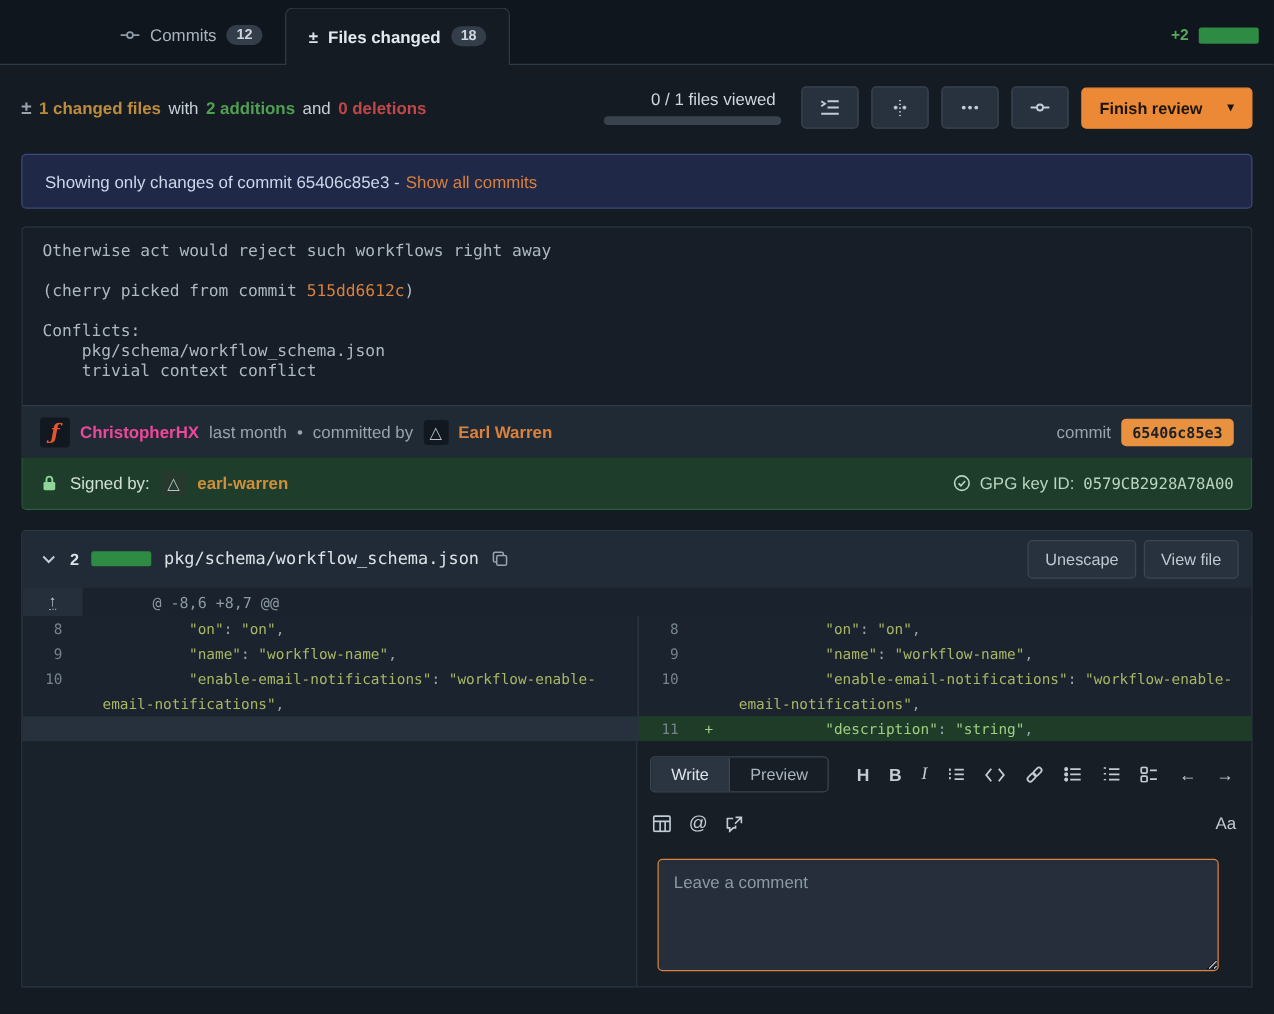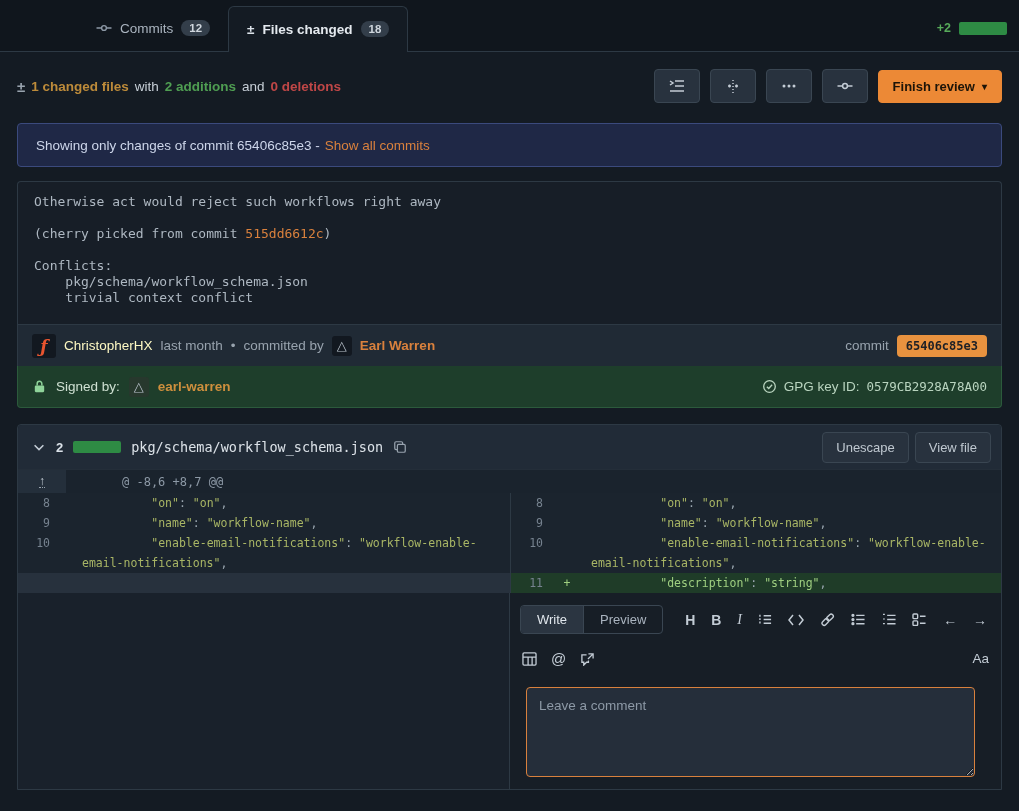--- a/index.html
+++ b/index.html
@@ -44,21 +44,21 @@
   .c-gold { color:#bd8b3a; font-weight:700; }
   .c-green { color:#4f9e52; font-weight:700; }
   .c-red { color:#c04747; font-weight:700; }
   .summary-right { margin-left:auto; display:flex; align-items:center; gap:10px; }
   .viewed { display:flex; flex-direction:column; align-items:flex-end; gap:6px; margin-right:6px; }
   .viewed .vlabel { color:#cfd6dd; font-size:13.5px; padding-right:4px; }
   .viewed .vbar { width:142px; height:7px; background:#39434f; border-radius:4px; }
   .btn {
     background:#28323e; border:1px solid #3a4652; color:#ccd4db; border-radius:4px;
     font-size:13px; display:inline-flex; align-items:center; justify-content:center;
-    gap:7px; cursor:pointer; padding:7px 14px;
+    gap:20px; cursor:pointer; padding:7px 14px;
   }
   .btn-sq { width:46px; height:34px; padding:0; color:#c3ccd5; }
   .btn-primary {
     background:#ec8936; border:1px solid #ec8936; color:#1c1408; font-weight:700;
     padding:8px 14px;
   }
   .btn-primary .caret { font-size:10px; }
 
   
   .notice {
@@ -89,21 +89,21 @@
     background:#202a35; border-top:1px solid #2d3944; height:42px;
     display:flex; align-items:center; padding:0 14px; gap:8px; font-size:13.5px; color:#98a3ae;
   }
   .avatar {
     width:24px; height:24px; border-radius:3px; background:#121820; display:inline-flex;
     align-items:center; justify-content:center; cursor:pointer; flex:none;
   }
   .avatar.small { width:20px; height:20px; }
   .avatar .glyph-f { color:#e8542f; font-weight:700; font-style:italic; font-size:17px; font-family:"DejaVu Serif", serif; }
   .avatar .glyph-tri { color:#b9c3cc; font-size:13px; }
-  .author-name { color:#fef9c3; font-weight:400; cursor:pointer; }
+  .author-name { color:#ec4899; font-weight:700; cursor:pointer; }
   .committer-name { color:#d9813d; font-weight:700; cursor:pointer; }
   .sha-badge {
     background:#e8923f; color:#1d2026; border-radius:4px; padding:4px 9px;
     font-size:12px; font-weight:700; cursor:pointer;
   }
 
   
   .signed {
     background:#1e3e2b; border:1px solid #2c5a3c; border-top:none; border-radius:0 0 4px 4px;
     height:42px; display:flex; align-items:center; padding:0 14px; gap:9px;
@@ -207,20 +207,24 @@
   <div class="summary-row">
     <div class="summary-left">
       <span class="pm">±</span>
       <span class="c-gold">1 changed files</span>
       <span>with</span>
       <span class="c-green">2 additions</span>
       <span>and</span>
       <span class="c-red">0 deletions</span>
     </div>
     <div class="summary-right">
+      <div class="viewed">
+        <span class="vlabel">0 / 1 files viewed</span>
+        <span class="vbar"></span>
+      </div>
       <button class="btn btn-sq">
         <svg width="16" height="14" viewBox="0 0 16 14" fill="none" stroke="currentColor" stroke-width="1.5">
             <path d="M1 2l3 2-3 2"></path>
             <path d="M6 2h9M6 7h9M1 12h14"></path>
           </svg>
       </button>
       <button class="btn btn-sq">
         <svg width="16" height="14" viewBox="0 0 16 14" fill="none" stroke="currentColor" stroke-width="1.5">
             <path d="M8 1v1M8 4v1M8 7v1M8 10v1M8 13v1" stroke-dasharray="1.5 2"></path>
             <path d="M3 7h3M4.5 5.5v3M10 7h3M11.5 5.5v3"></path>

